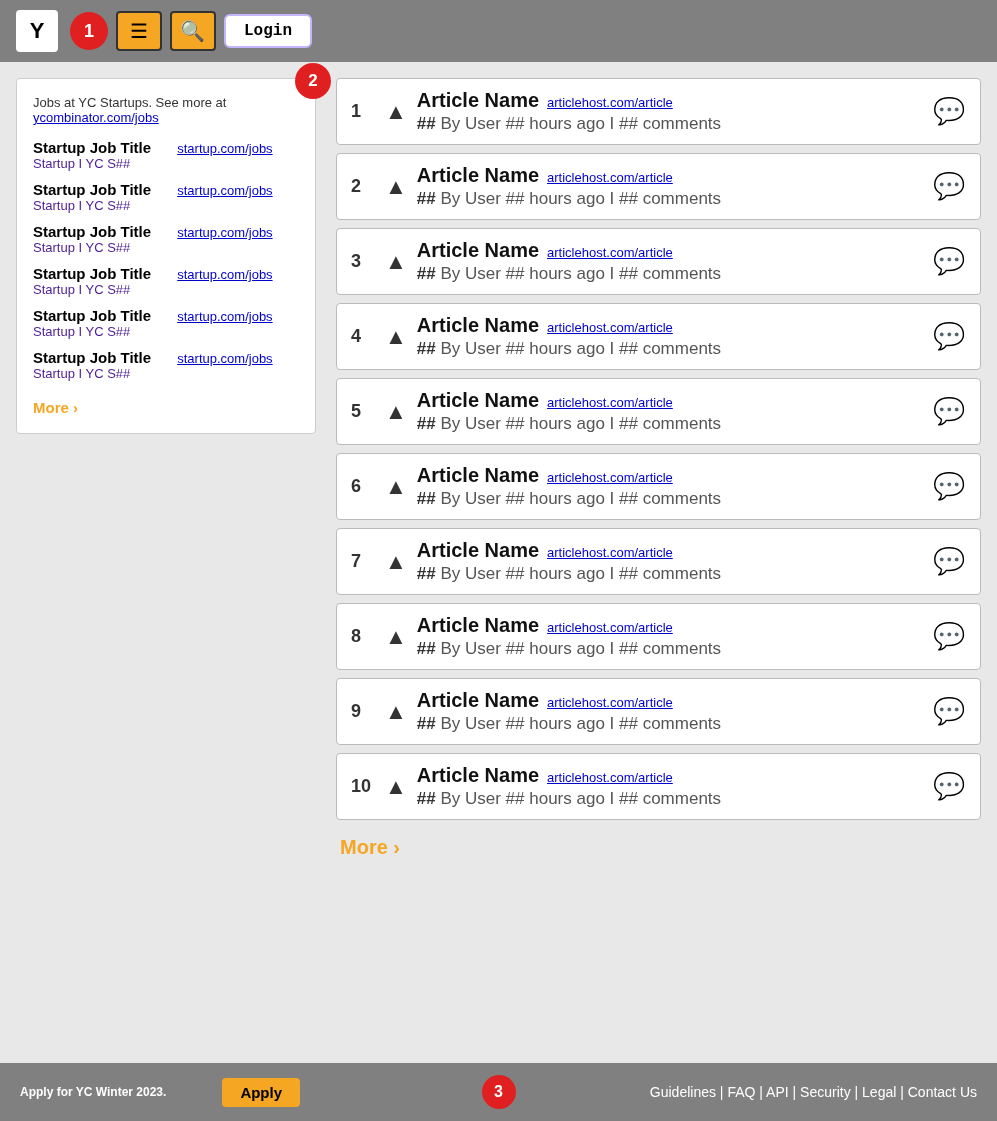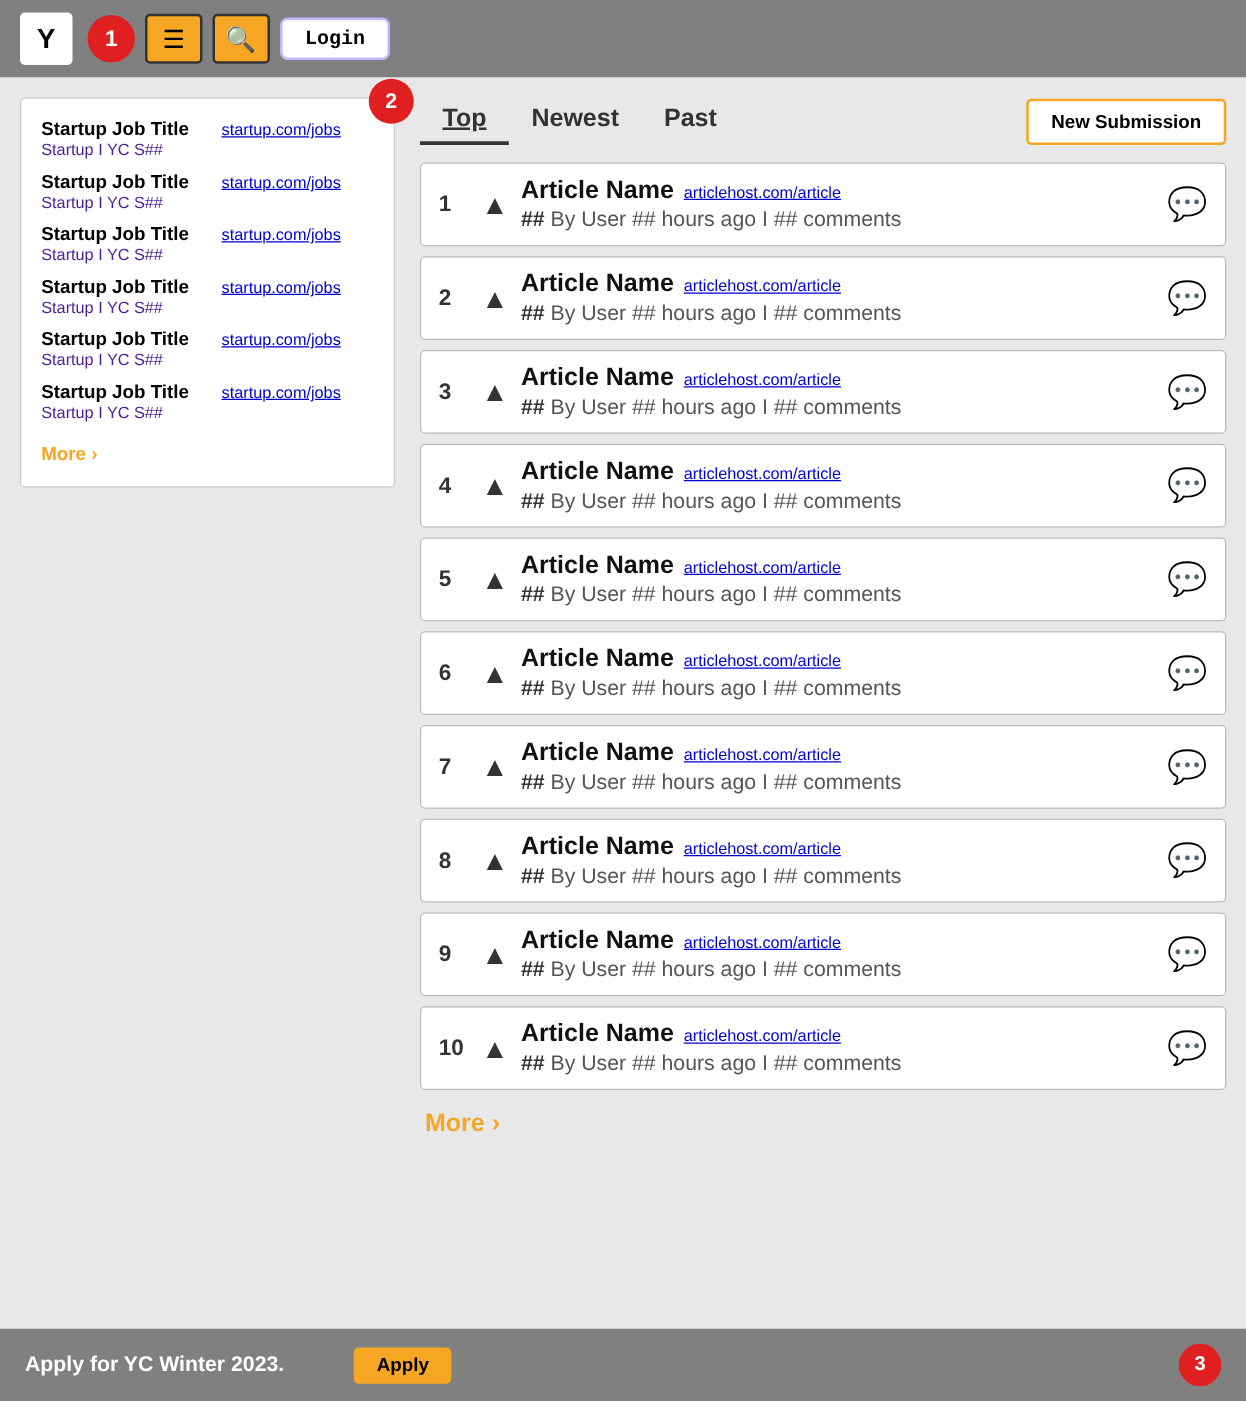--- a/index.html
+++ b/index.html
@@ -269,21 +269,21 @@
       position: relative;
     }
     .footer-left {
       display: flex;
       align-items: center;
       gap: 12px;
       flex: 1;
     }
     .footer-text {
       color: white;
-      font-size: 17px;
+      font-size: 12px;
       font-weight: bold;
     }
     .apply-btn {
       background: #f5a623;
       border: none;
       border-radius: 4px;
       padding: 6px 18px;
       font-size: 15px;
       font-weight: bold;
       cursor: pointer;
@@ -328,20 +328,24 @@
       <span>🔍</span>
     </button>
     <button class="login-btn">Login</button>
   </div>
 </header>
 
 <div class="main-content">
 
   <aside class="sidebar">
     <div class="sidebar-badge">2</div>
+    <p class="sidebar-desc">
+      <span>Jobs at YC Startups. See more at</span>
+      <a href="#">ycombinator.com/jobs</a>
+    </p>
 
     <div id="sidebar-jobs-container">
         <div class="sidebar-job">
     <div class="job-title">
       Startup Job Title
       <a href="#">startup.com/jobs</a>
     </div>
     <div class="job-meta">Startup I YC S##</div>
   </div>
         <div class="sidebar-job">
@@ -379,28 +383,20 @@
     </div>
     <div class="job-meta">Startup I YC S##</div>
   </div>
       </div>
 
     <span class="more-link">More ›</span>
   </aside>
 
   <div class="right-content">
     
-    <div class="tabs-row">
-      <div id="tabs-container" style="display:flex;gap:0;">
-          <div class="tab active">Top</div>
-          <div class="tab">Newest</div>
-          <div class="tab">Past</div>
-        </div>
-      <button class="new-submission-btn">New Submission</button>
-    </div>
 
     
     <div class="article-list" id="article-list">
         <div class="article-card">
     <span class="article-num">1</span>
     <span class="upvote-icon">▲</span>
     <div class="article-info">
       <div class="article-title-row">
         <span class="article-name">Article Name</span>
         <a class="article-url" href="#">articlehost.com/article</a>
@@ -553,13 +549,14 @@
     <span class="more-bottom">More ›</span>
   </div>
 </div>
 
 <footer class="footer">
   <div class="footer-left">
     <span class="footer-text">Apply for YC Winter 2023.</span>
     <button class="apply-btn">Apply</button>
   </div>
   <div class="footer-badge">3</div>
+  <div class="footer-links" id="footer-links"><span>Guidelines</span> | <span>FAQ</span> | <span>API</span> | <span>Security</span> | <span>Legal</span> | <span>Contact Us</span></div>
 </footer>
 
 </body></html>

